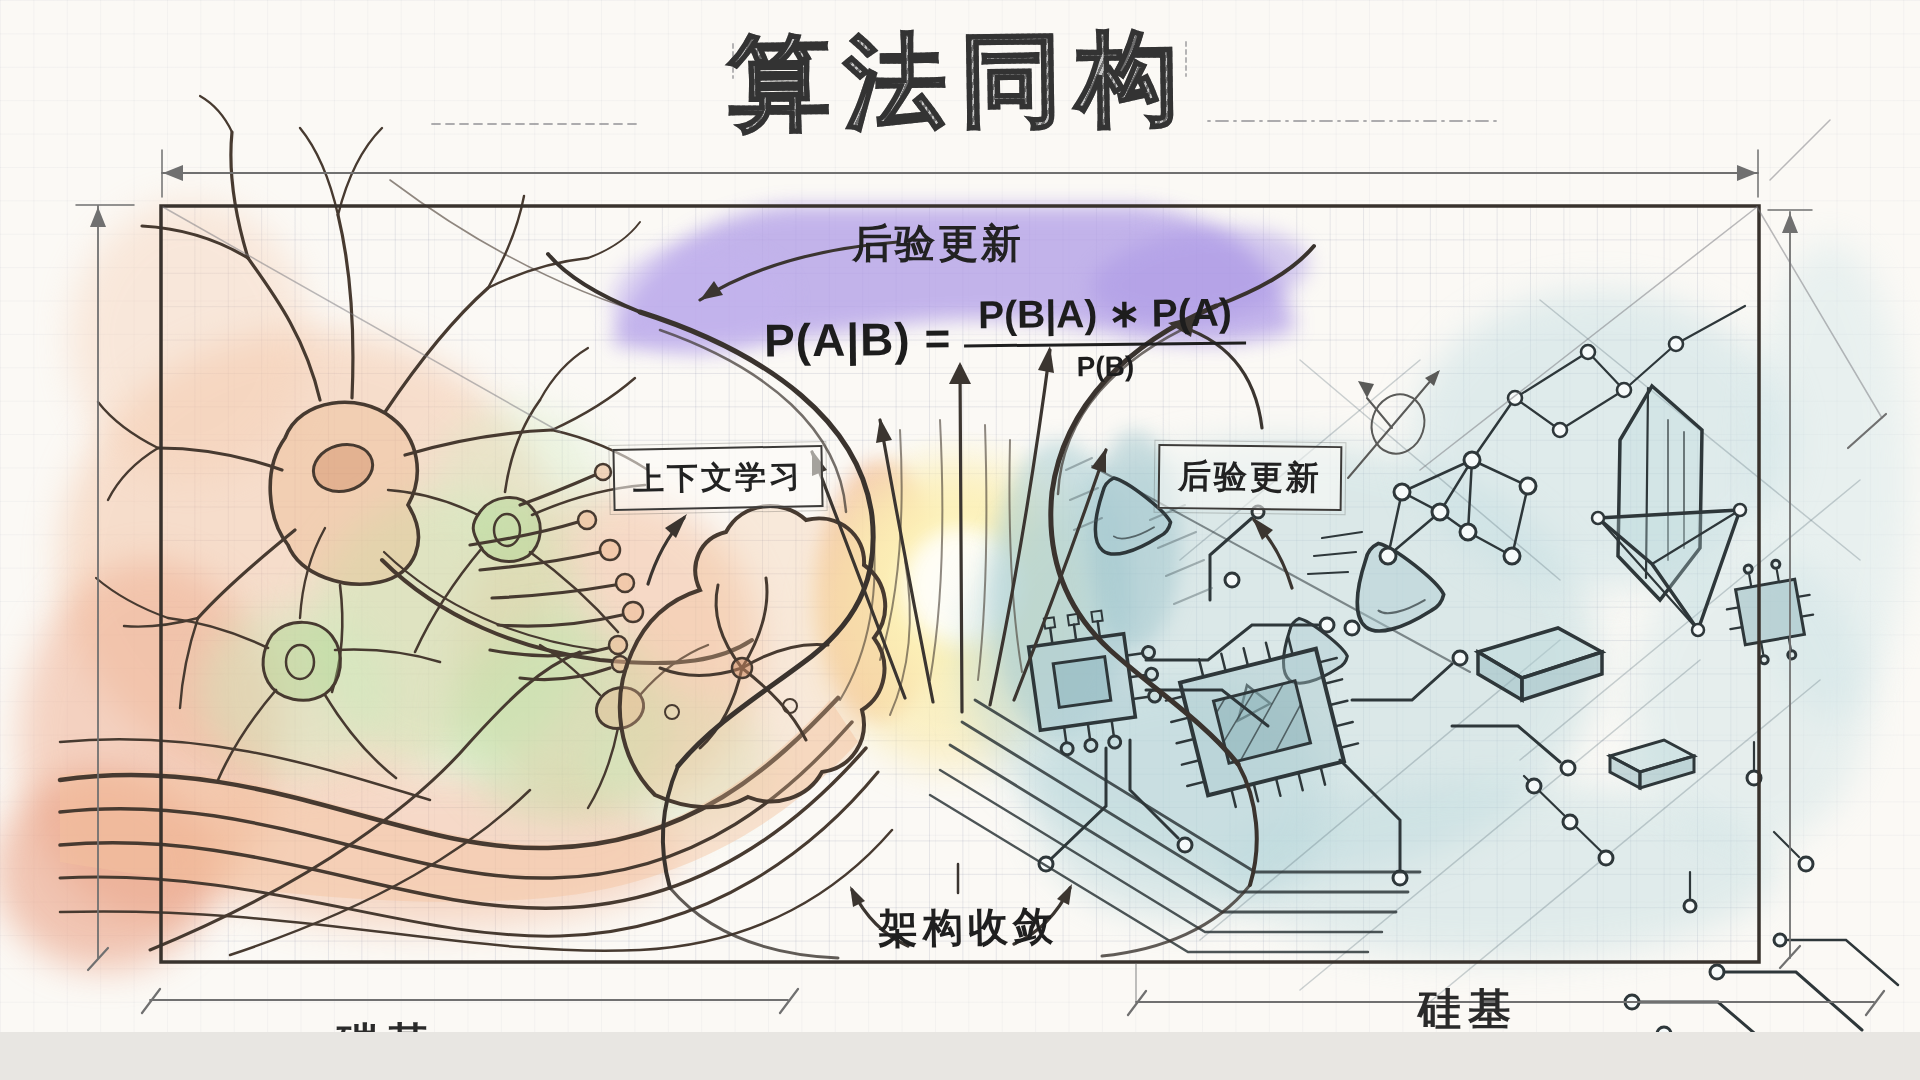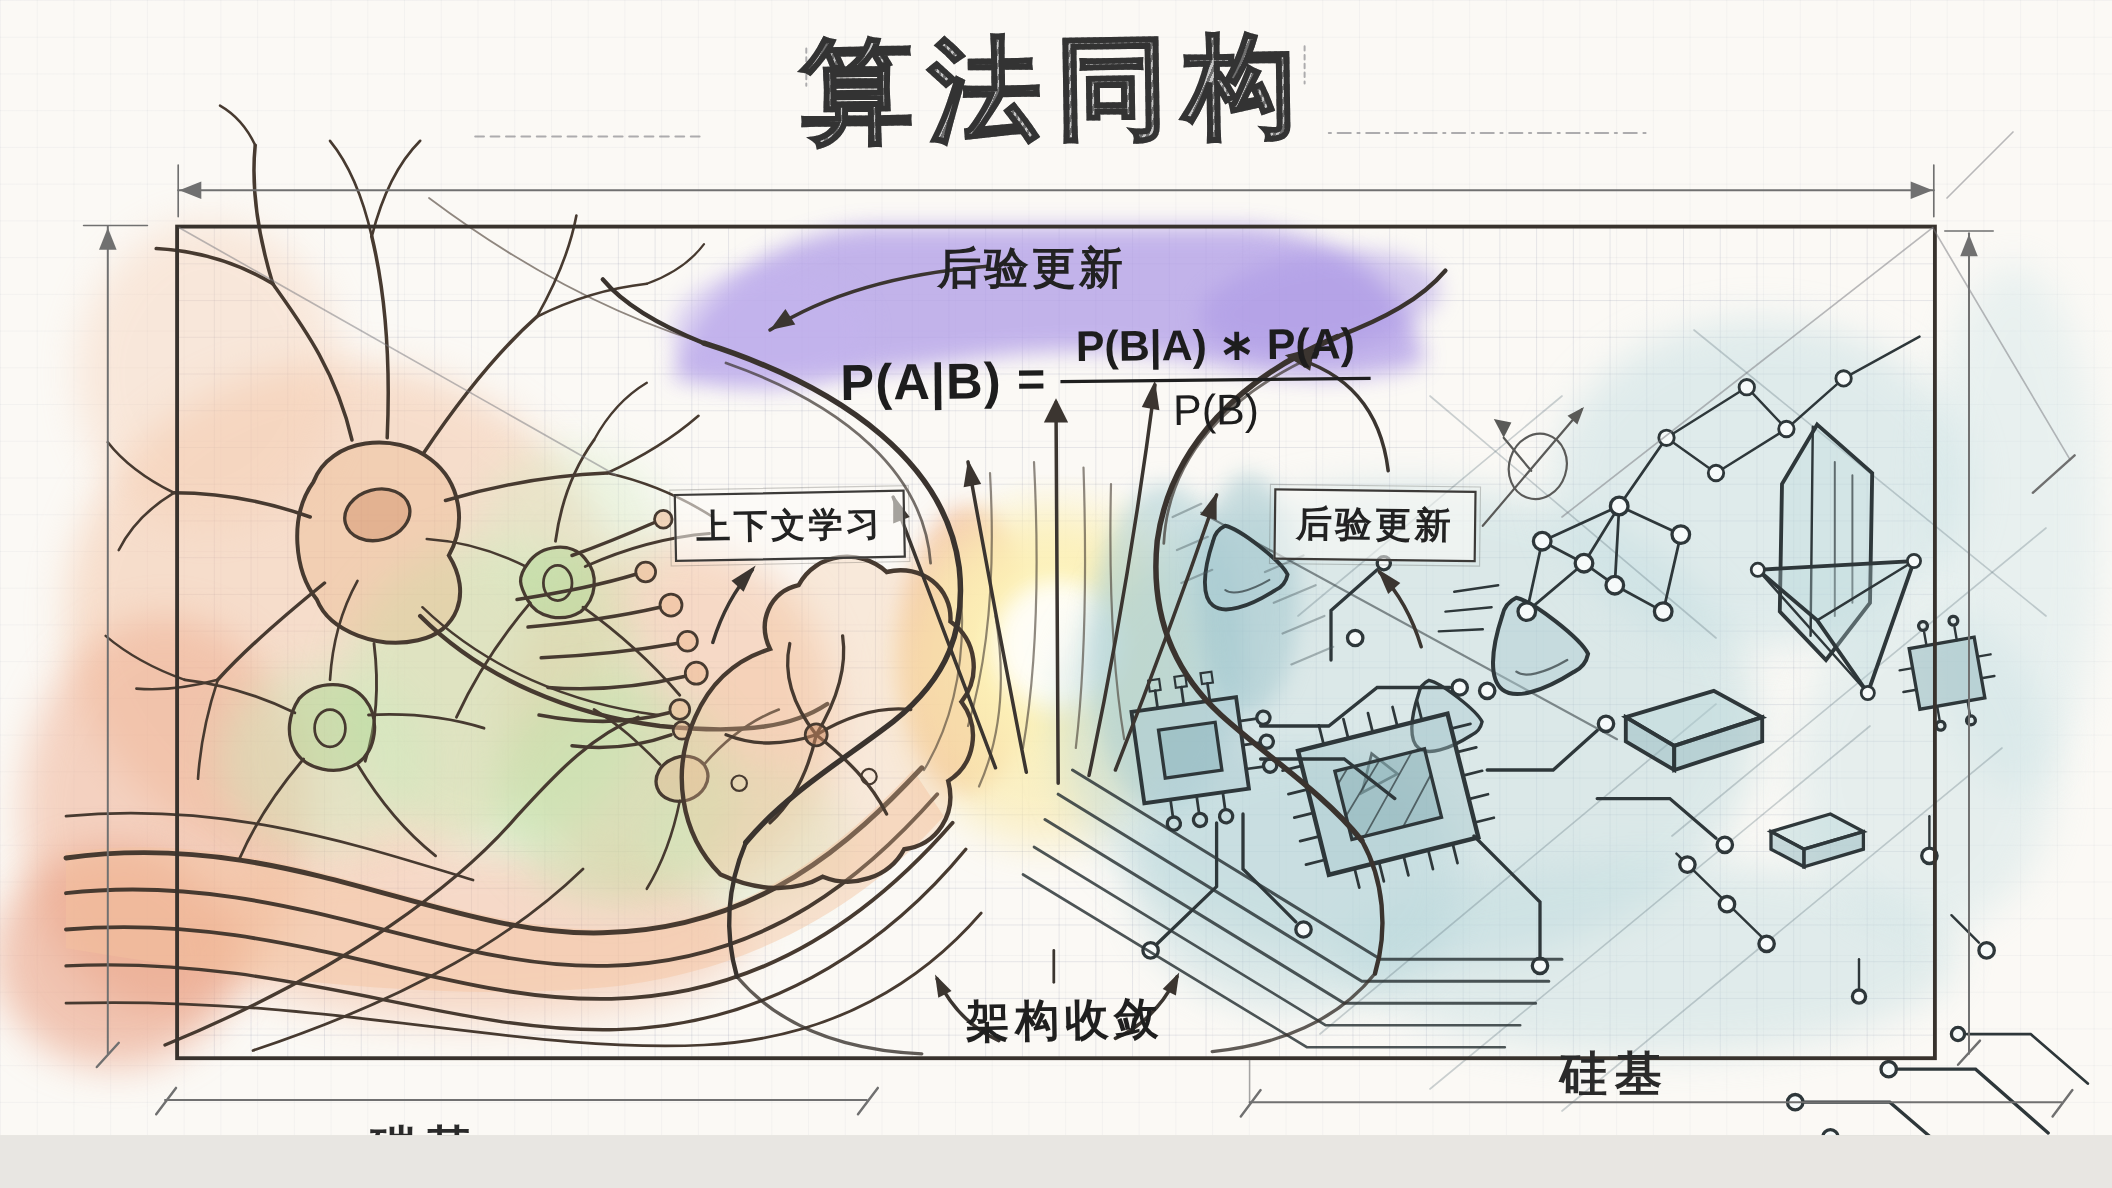--- a/index.html
+++ b/index.html
@@ -34,33 +34,33 @@
       -webkit-text-fill-color:transparent;
       -webkit-text-stroke:2.2px #333;
     }
   }
   .bayes-label{left:852px;top:216px;font-size:40px;font-weight:600;letter-spacing:3px;color:#222;}
   .formula{left:764px;top:292px;display:flex;align-items:center;gap:12px;transform:rotate(-0.6deg);color:#1d1d1d;}
   .formula .lhs{font-size:46px;font-weight:600;letter-spacing:1px;}
   .formula .eq{font-size:44px;font-weight:600;padding:0 2px;}
   .frac{display:inline-flex;flex-direction:column;align-items:center;}
   .frac .num{font-size:39px;font-weight:600;border-bottom:3.5px solid #1f1f1f;padding:0 14px 7px;}
-  .frac .den{font-size:39px;font-weight:400;padding-top:5px;}
+  .frac .den{font-size:28px;font-weight:700;padding-top:5px;}
   .callout{
     border:2.5px solid #3c3a38;outline:1px solid rgba(60,58,56,0.25);outline-offset:3px;
     background:rgba(253,251,247,0.55);padding:8px 18px;font-weight:600;color:#222;
   }
   .callout-left{left:613px;top:447px;font-size:31px;letter-spacing:3px;transform:rotate(-1.1deg);}
   .callout-right{left:1158px;top:445px;font-size:33px;letter-spacing:3px;transform:rotate(0.7deg);}
   .convergence{left:878px;top:900px;font-size:40px;font-weight:600;letter-spacing:5px;transform:rotate(-1deg);color:#1f1f1f;}
   .caption-left{left:166px;top:908px;font-size:39px;font-weight:600;letter-spacing:3px;color:#242220;}
   .caption-right{left:1548px;top:912px;font-size:37px;font-weight:600;letter-spacing:3px;color:#242220;}
   .dim-label{font-size:43px;font-weight:700;letter-spacing:7px;color:#2a2a2a;}
   .dim-left{left:336px;top:1015px;}
-  .dim-right{left:1418px;top:948px;}
+  .dim-right{left:1418px;top:981px;}
 </style>
 </head>
 <body>
 
 <div class="stage">
   <div class="frame-grid"></div>
 
   <svg class="art" width="1920" height="1080" viewBox="0 0 1920 1080">
     <defs>
       <filter id="b18" x="-60%" y="-60%" width="220%" height="220%">

